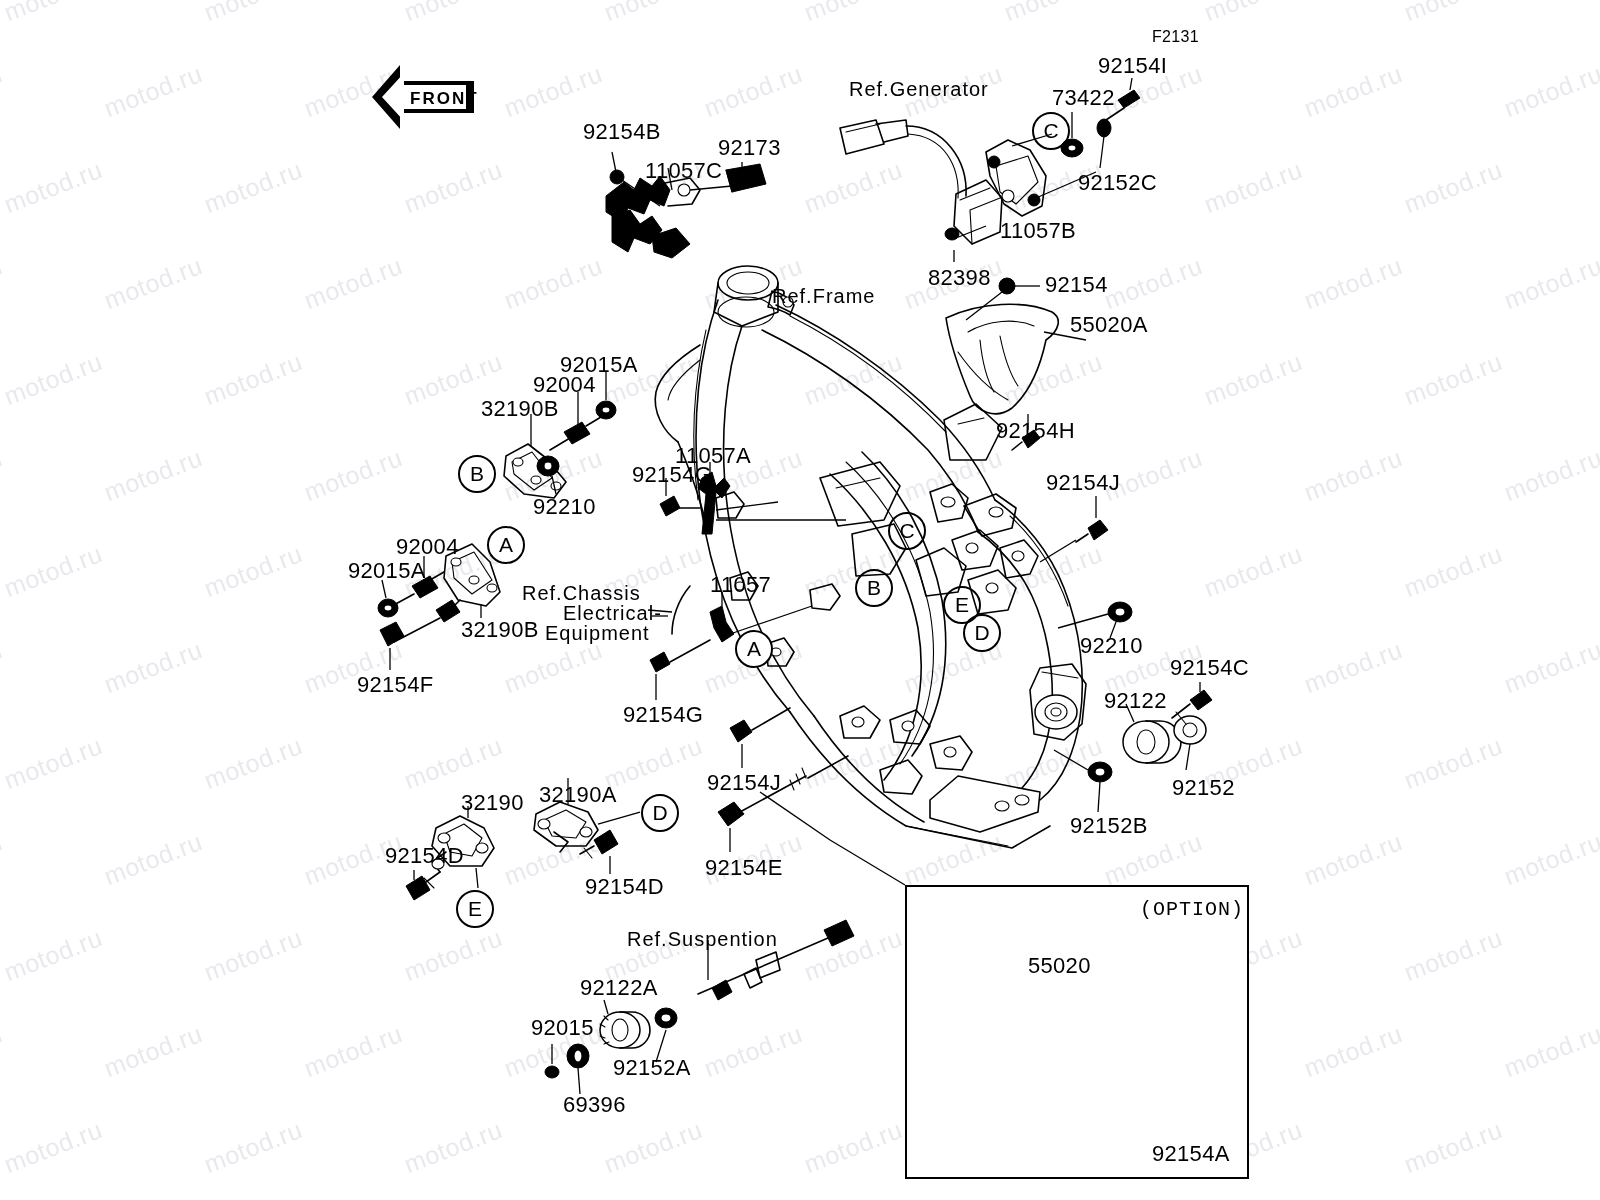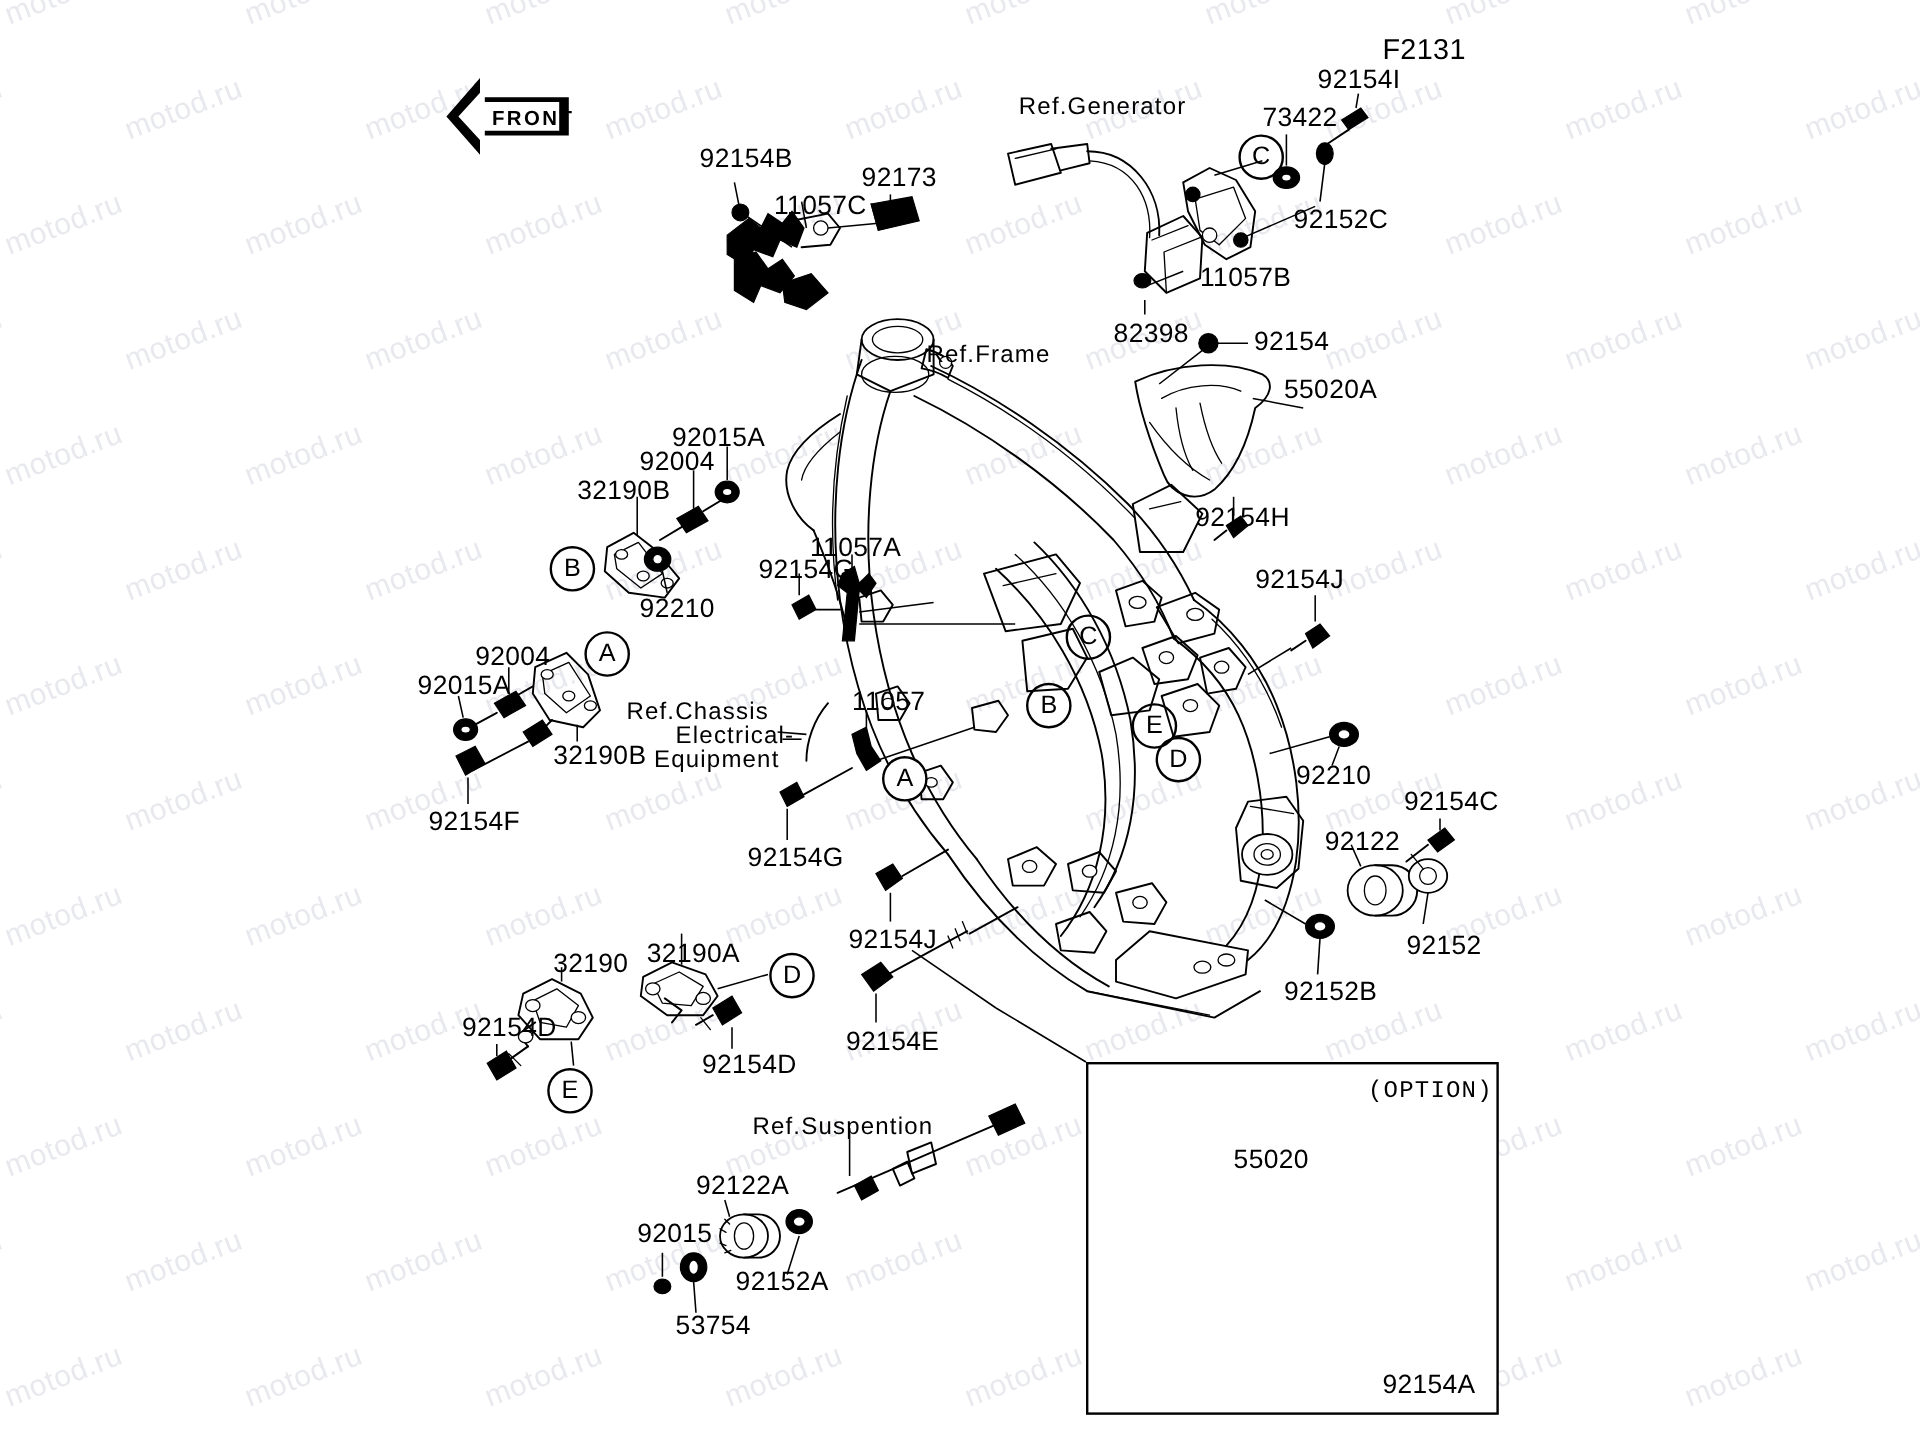--- a/index.html
+++ b/index.html
@@ -15,21 +15,21 @@
 
   
   #art{position:absolute;left:0;top:0;width:1600px;height:1200px;z-index:10;}
 
   
   .lbl{position:absolute;z-index:20;color:#000;font-size:21px;
     font-family:"Liberation Sans",sans-serif;white-space:nowrap;letter-spacing:.3px;}
   .lbl.ref{font-family:Liberation Sans, sans-serif;font-size:20px;letter-spacing:1px;}
   .lbl.code{font-size:22px;}
   .lbl.opt{font-family:"Liberation Mono",monospace;font-size:20px;letter-spacing:1px;}
-  .lbl.sheet{font-size:24px;}
+  .lbl.sheet{font-size:16px;}
 
   
   .circ{position:absolute;z-index:20;width:34px;height:34px;border:2px solid #000;
     border-radius:50%;background:#fff;color:#000;font-size:21px;
     display:flex;align-items:center;justify-content:center;
     font-family:"Liberation Sans",sans-serif;}
   .circ.nofill{background:transparent;}
 
   
   #front-arrow{position:absolute;left:370px;top:55px;width:110px;height:85px;z-index:20;}
@@ -639,21 +639,21 @@
   <div class="lbl code" style="left:539px;top:782px">32190A</div>
   <div class="lbl code" style="left:461px;top:790px">32190</div>
   <div class="lbl code" style="left:385px;top:843px">92154D</div>
   <div class="lbl code" style="left:585px;top:874px">92154D</div>
   <div class="lbl code" style="left:707px;top:770px">92154J</div>
   <div class="lbl code" style="left:705px;top:855px">92154E</div>
 
   <div class="lbl code" style="left:580px;top:975px">92122A</div>
   <div class="lbl code" style="left:531px;top:1015px">92015</div>
   <div class="lbl code" style="left:613px;top:1055px">92152A</div>
-  <div class="lbl code" style="left:563px;top:1092px">53754</div>
+  <div class="lbl code" style="left:563px;top:1092px">69396</div>
 
   <div class="circ" style="left:458px;top:455px">B</div>
   <div class="circ" style="left:487px;top:526px">A</div>
   <div class="circ" style="left:641px;top:794px">D</div>
   <div class="circ" style="left:456px;top:890px">E</div>
   <div class="circ nofill" style="left:1032px;top:112px">C</div>
   <div class="circ nofill" style="left:888px;top:512px">C</div>
   <div class="circ nofill" style="left:855px;top:569px">B</div>
   <div class="circ nofill" style="left:943px;top:586px">E</div>
   <div class="circ nofill" style="left:963px;top:614px">D</div>

